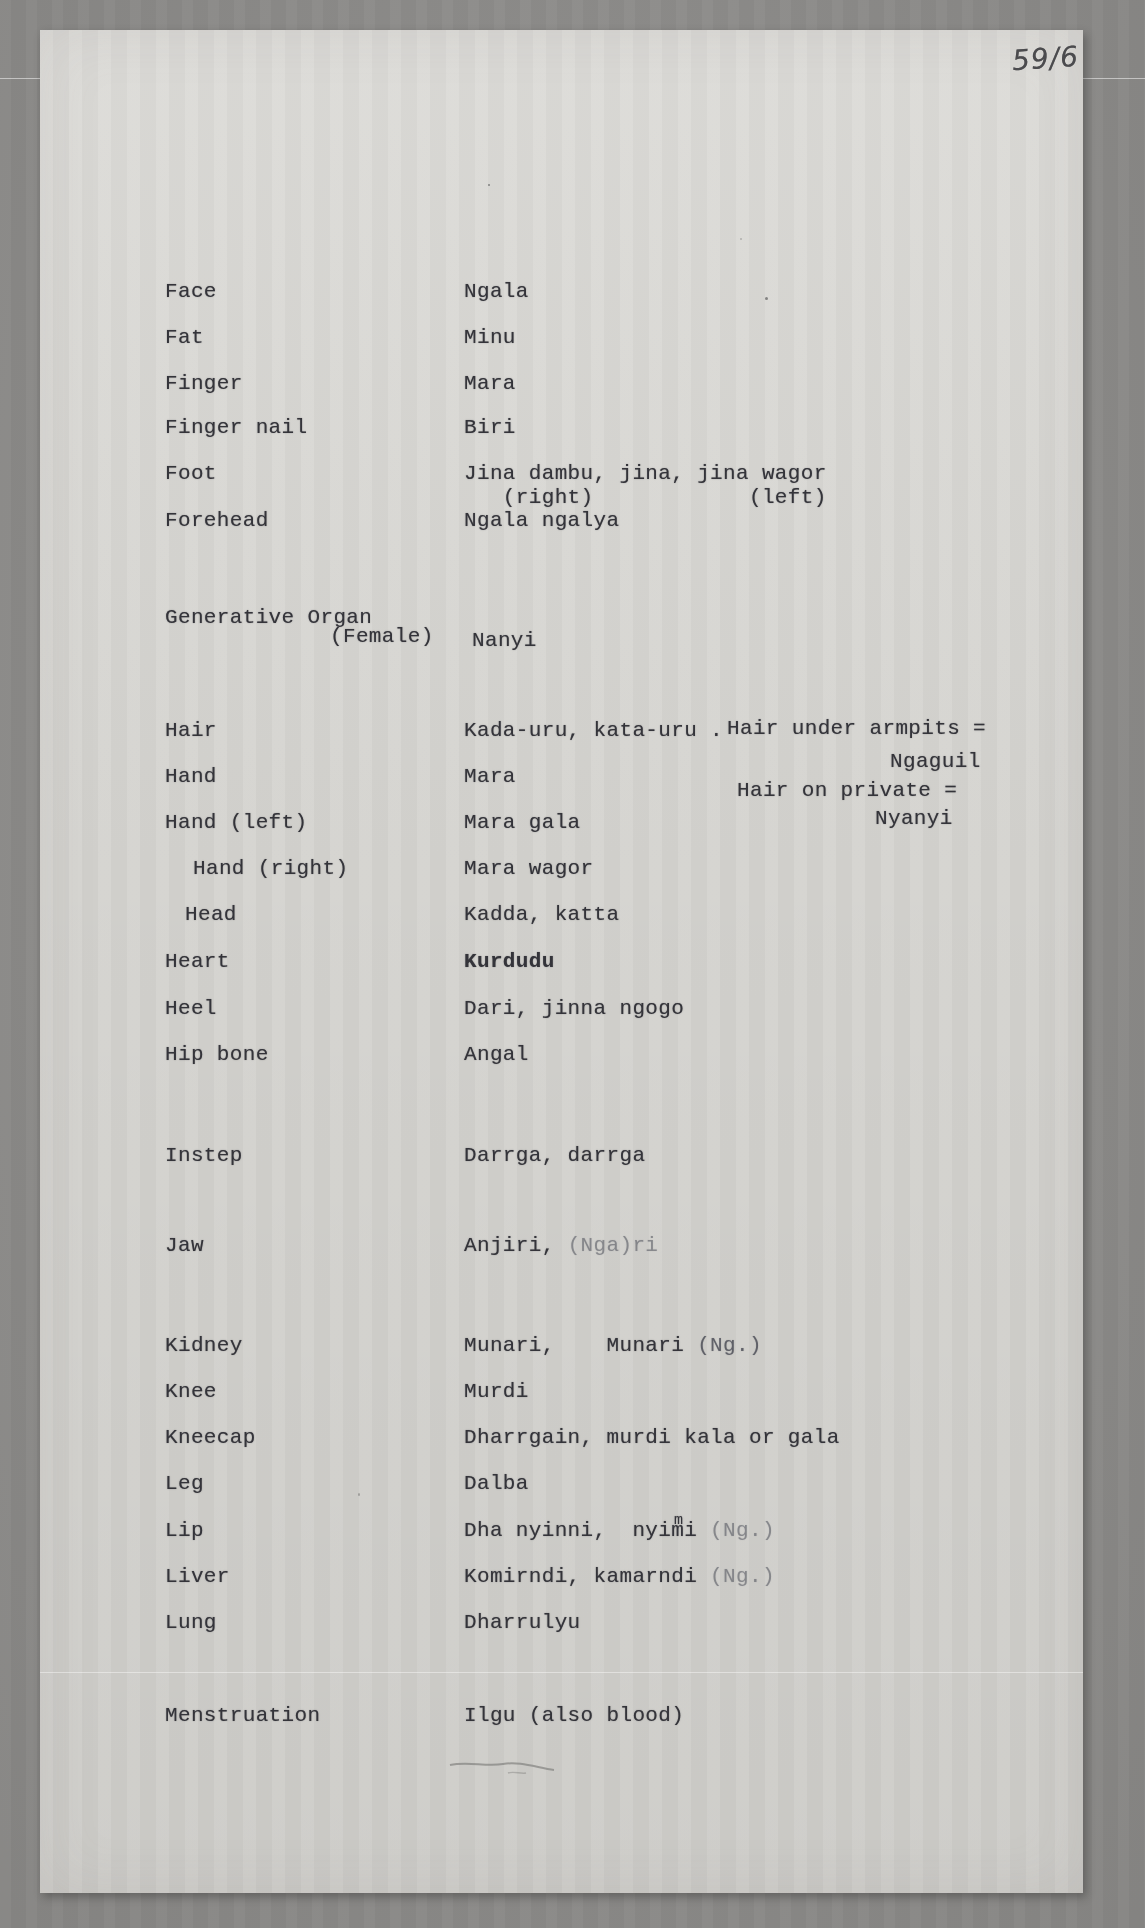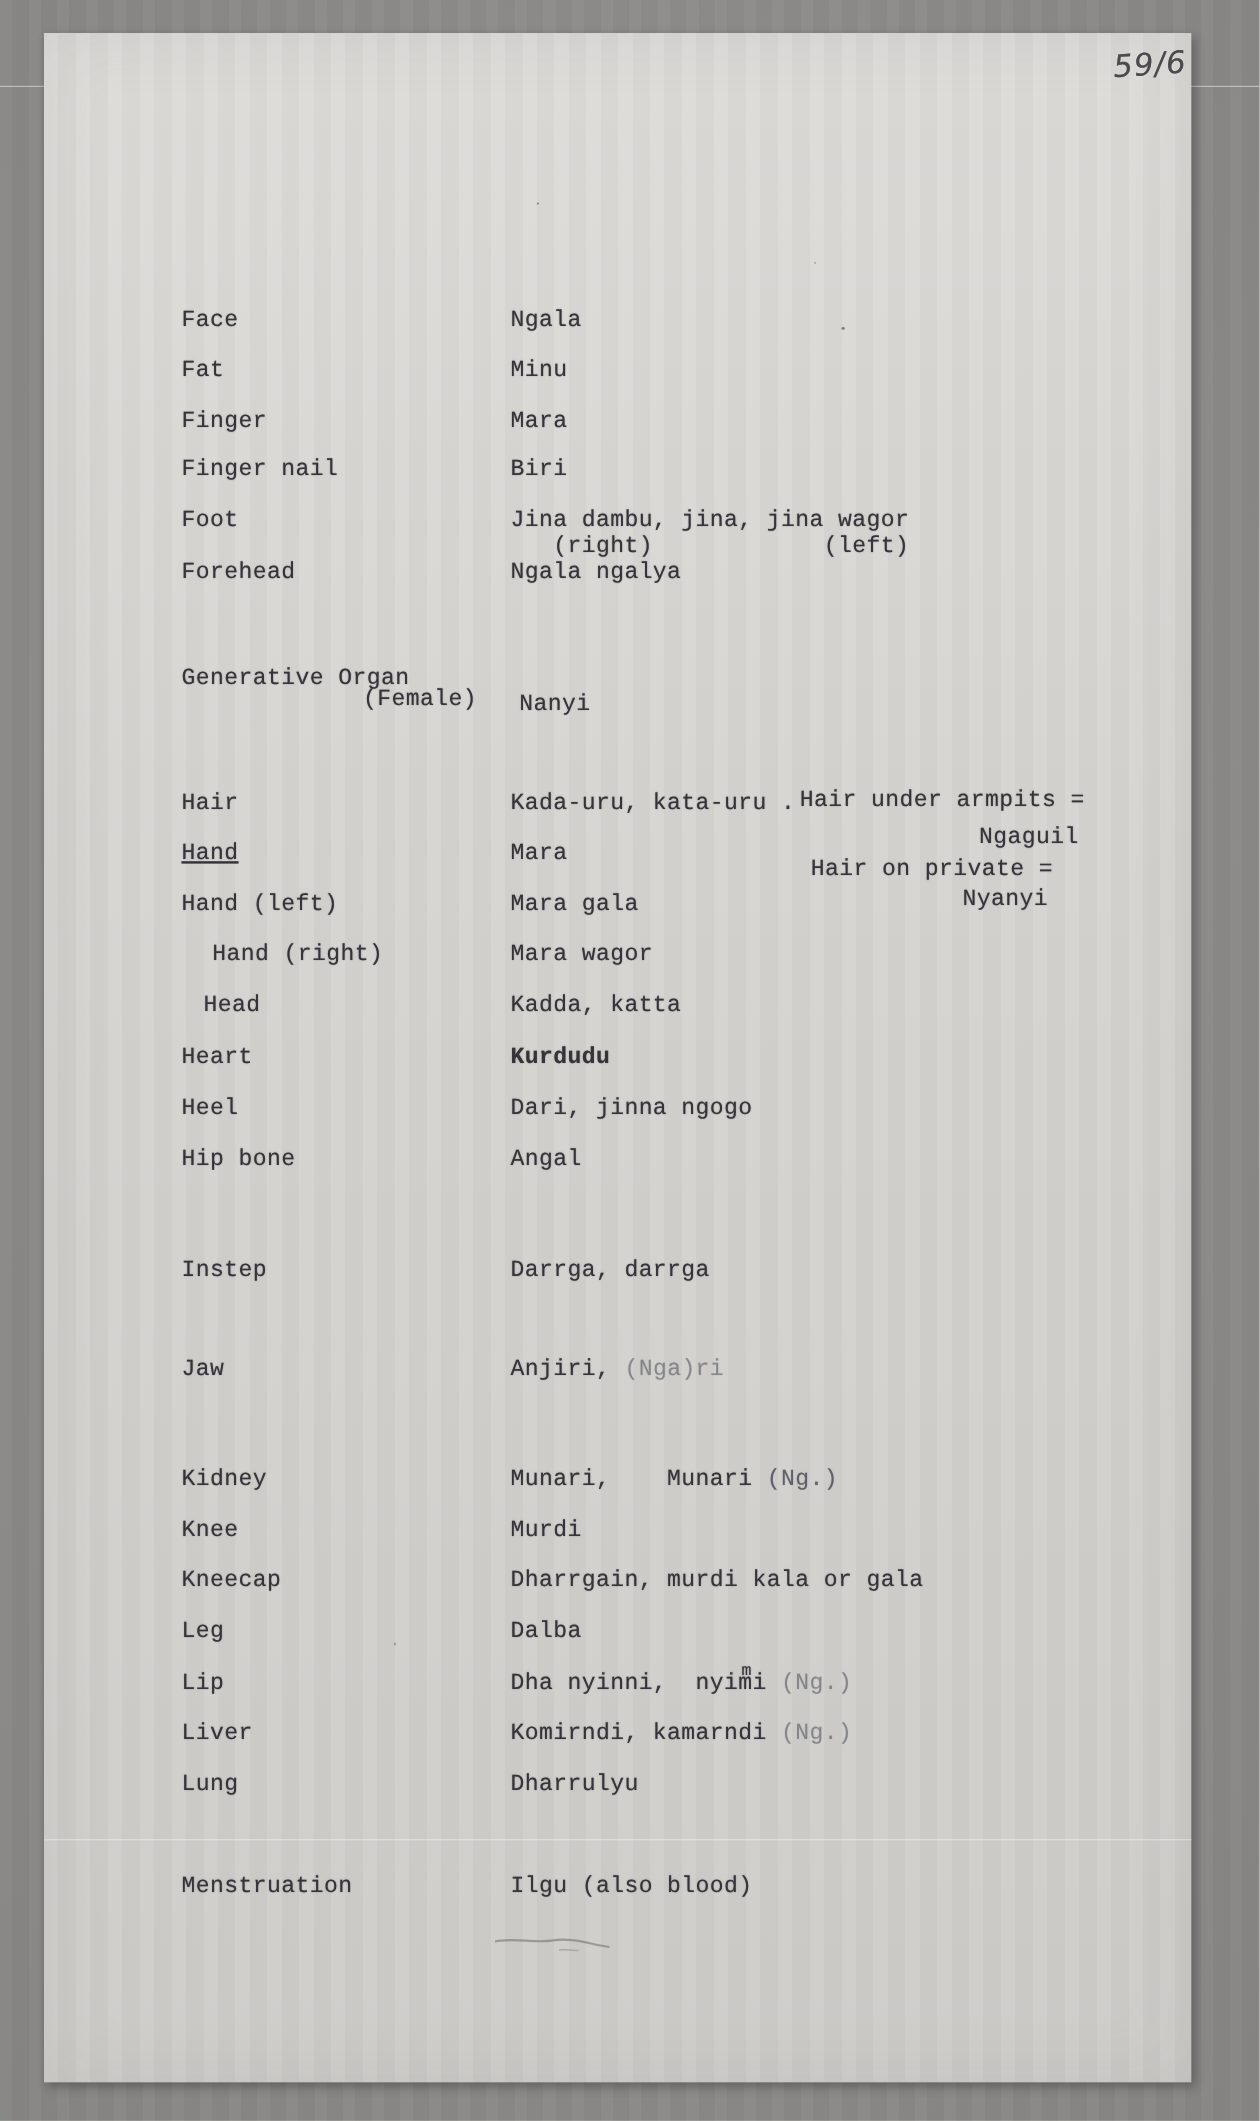--- a/index.html
+++ b/index.html
@@ -89,21 +89,21 @@
   </div>
 
   <div>
     <span class="tw" style="left:687px;top:688px;">Hair under armpits =</span>
     <span class="tw" style="left:850px;top:721px;">Ngaguil</span>
     <span class="tw" style="left:697px;top:750px;">Hair on private =</span>
     <span class="tw" style="left:835px;top:778px;">Nyanyi</span>
   </div>
 
   <div class="row">
-    <span class="tw term" style="top:736px;text-decoration:underline;">Hand</span>
+    <span class="tw term" style="top:736px;">Hand</span>
     <span class="tw trans" style="top:736px;">Mara</span>
   </div>
   <div class="row">
     <span class="tw term" style="top:782px;text-align:center;">Hand (left)</span>
     <span class="tw trans" style="top:782px;">Mara gala</span>
   </div>
   <div class="row">
     <span class="tw term" style="top:828px;margin-left:28px;">Hand (right)</span>
     <span class="tw trans" style="top:828px;">Mara wagor</span>
   </div>

